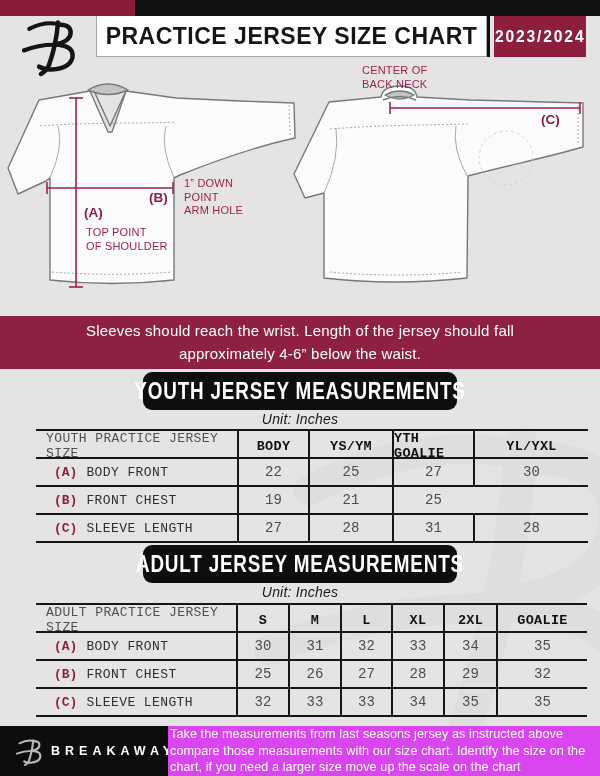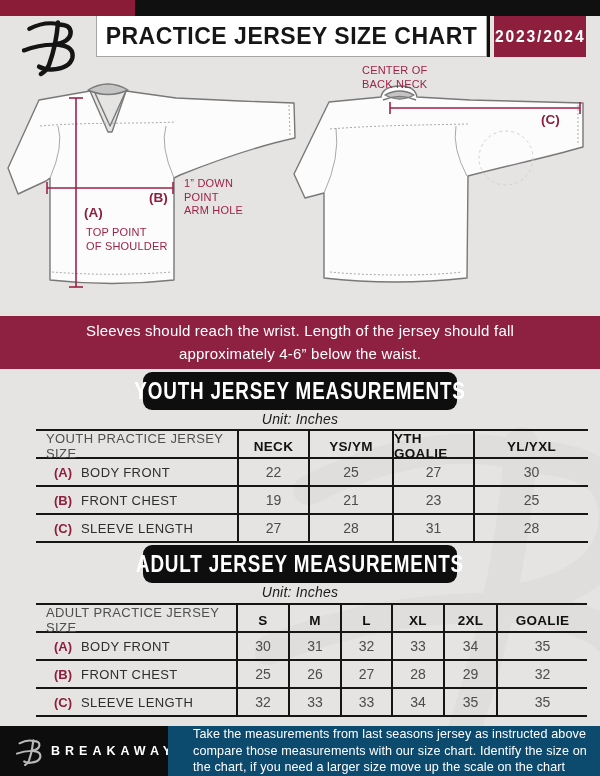--- a/index.html
+++ b/index.html
@@ -58,21 +58,21 @@
   }
   .banner-youth{top:372px;}
   .banner-adult{top:545px;}
   .unit{
     left:0;width:600px;text-align:center;font-style:italic;font-size:14px;color:#1a1a1a;letter-spacing:.2px;
   }
   .unit-youth{top:411px;}
   .unit-adult{top:584px;}
 
   
-  .meas-table{border-bottom:2px solid #161616;}
+  .meas-table{border-bottom:2px solid #161616;font-family:Liberation Mono, monospace;}
   .table-youth{left:36px;top:429px;width:552px;}
   .table-adult{left:36px;top:603px;width:551px;}
   .trow{display:grid;height:28px;border-top:2px solid #161616;}
   .table-youth .trow{grid-template-columns:201px 71px 84px 81px 115px;}
   .table-adult .trow{grid-template-columns:200px 52px 52px 51px 52px 53px 91px;}
   .cell{display:flex;align-items:center;}
   .cell.col{border-left:2px solid #161616;justify-content:center;}
   .th-size{color:#4f4f4f;font-size:13px;letter-spacing:.4px;padding-left:10px;}
   .th{font-weight:bold;color:#111;font-size:13.5px;letter-spacing:.3px;}
   .lbl{padding-left:18px;}
@@ -81,22 +81,22 @@
   .val{color:#4c4c4c;font-size:14px;}
 
   
   .footer{left:0;top:726px;width:600px;height:50px;display:flex;}
   .footer-left{
     width:168px;background:#0d0d0d;display:flex;align-items:center;padding-left:16px;flex:none;
   }
   .footer-logo{width:26px;height:31px;color:#b9b9b9;flex:none;}
   .brand{color:#fff;font-weight:bold;font-size:12.5px;letter-spacing:5px;margin-left:9px;white-space:nowrap;}
   .footer-right{
-    flex:1;background:#0c4a6e;color:#fff;font-size:12.6px;line-height:1.32;
-    display:flex;align-items:center;padding:4px 8px 4px 25px;letter-spacing:.1px;
+    flex:1;background:#d946ef;color:#fff;font-size:12.6px;line-height:1.32;
+    display:flex;align-items:center;padding:4px 8px 4px 2px;letter-spacing:.1px;
   }
 </style>
 </head>
 <body>
 
 <svg width="0" height="0" style="position:absolute">
   <defs>
     <g id="bk-logo" fill="none" stroke="currentColor" stroke-linecap="round">
       <path d="M8 16 Q26 7 41 11" stroke-width="4.5"></path>
       <path d="M40 9 Q38 34 30 56 Q27 63 21 66" stroke-width="5"></path>
@@ -198,21 +198,21 @@
   </div>
 
   <div class="abs section-banner banner-youth z">
     <span>YOUTH JERSEY MEASUREMENTS</span>
   </div>
   <div class="abs unit unit-youth z">Unit: Inches</div>
 
   <div class="abs meas-table table-youth z">
     <div class="trow">
       <div class="cell th-size">YOUTH PRACTICE JERSEY SIZE</div>
-      <div class="cell col th">NECK</div>
+      <div class="cell col th">BODY</div>
       <div class="cell col th">YS/YM</div>
       <div class="cell col th">YTH GOALIE</div>
       <div class="cell col th">YL/YXL</div>
     </div>
     <div class="trow">
       <div class="cell lbl">
         <span class="letter">(A)</span>
         <span class="rlabel">BODY FRONT</span>
       </div>
       <div class="cell col val">22</div>
@@ -220,21 +220,20 @@
       <div class="cell col val">27</div>
       <div class="cell col val">30</div>
     </div>
     <div class="trow">
       <div class="cell lbl">
         <span class="letter">(B)</span>
         <span class="rlabel">FRONT CHEST</span>
       </div>
       <div class="cell col val">19</div>
       <div class="cell col val">21</div>
-      <div class="cell col val">23</div>
       <div class="cell col val">25</div>
     </div>
     <div class="trow">
       <div class="cell lbl">
         <span class="letter">(C)</span>
         <span class="rlabel">SLEEVE LENGTH</span>
       </div>
       <div class="cell col val">27</div>
       <div class="cell col val">28</div>
       <div class="cell col val">31</div>

